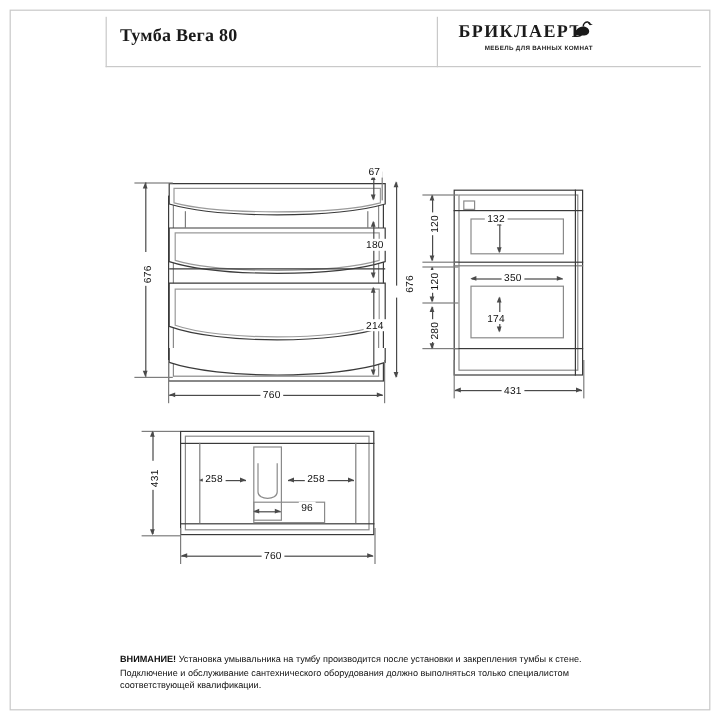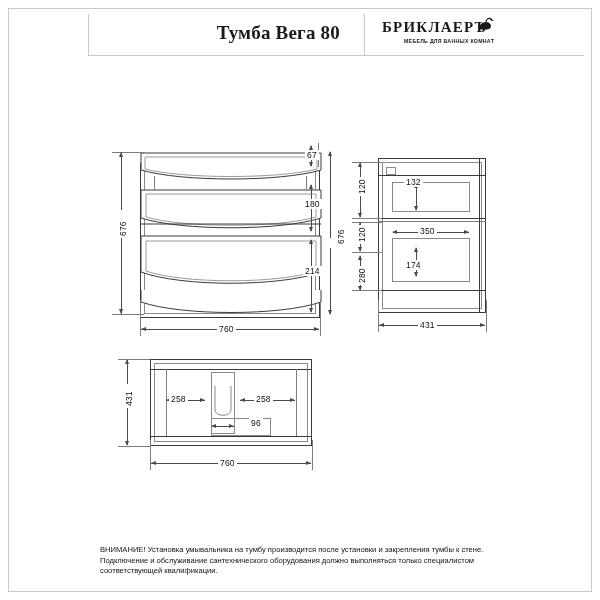--- a/index.html
+++ b/index.html
@@ -3,21 +3,21 @@
 <meta charset="utf-8">
 <style>
   html,body{margin:0;padding:0;background:#ffffff;}
   body{width:600px;height:600px;font-family:"Liberation Sans",sans-serif;color:#1a1a1a;overflow:hidden;}
   .page{position:relative;width:600px;height:600px;}
   .frame{position:absolute;left:8px;top:8px;width:584px;height:584px;border:1px solid #c9c9c9;box-sizing:border-box;}
 
   
   .header{position:absolute;left:88px;top:14px;width:496px;height:42px;border-bottom:1px solid #c9c9c9;box-sizing:border-box;}
   .hdr-vline{position:absolute;left:88px;top:14px;width:1px;height:42px;background:#c9c9c9;}
-  .title{position:absolute;left:100px;top:22px;width:240px;text-align:right;font-size:19px;font-weight:bold;font-family:"Liberation Serif",serif;letter-spacing:.2px;}
+  .title{position:absolute;left:100px;top:22px;width:240px;text-align:left;font-size:15px;font-weight:bold;font-family:"Liberation Serif",serif;letter-spacing:.2px;}
   .brandbox{position:absolute;left:364px;top:14px;width:220px;height:42px;border-left:1px solid #c9c9c9;box-sizing:border-box;}
   .brand-name{position:absolute;left:382px;top:19px;font-size:15px;font-weight:bold;font-family:"Liberation Serif",serif;letter-spacing:1.2px;}
   .brand-sub{position:absolute;left:404px;top:38px;font-size:5.2px;font-weight:bold;letter-spacing:.3px;color:#222;}
   .brand-mark{position:absolute;left:477px;top:17px;width:18px;height:15px;}
 
   
   .ln{position:absolute;background:#3a3a3a;}
   .h{height:1px;}
   .v{width:1px;}
   .thin{background:#7d7d7d;}
@@ -29,21 +29,21 @@
 
   
   .ar{position:absolute;width:0;height:0;}
   .ar-l{border-top:2.5px solid transparent;border-bottom:2.5px solid transparent;border-right:5px solid #4a4a4a;}
   .ar-r{border-top:2.5px solid transparent;border-bottom:2.5px solid transparent;border-left:5px solid #4a4a4a;}
   .ar-u{border-left:2.5px solid transparent;border-right:2.5px solid transparent;border-bottom:5px solid #4a4a4a;}
   .ar-d{border-left:2.5px solid transparent;border-right:2.5px solid transparent;border-top:5px solid #4a4a4a;}
 
   
   .note{position:absolute;left:100px;top:545px;width:400px;font-size:7.6px;line-height:10.5px;color:#111;}
-  .note b{font-weight:normal;}
+  .note b{font-weight:bold;}
   svg{display:block;overflow:visible;}
 </style>
 </head>
 <body>
 
 <div class="page">
   <div class="frame"></div>
 
   <div class="header"></div>
   <div class="hdr-vline"></div>
@@ -85,21 +85,21 @@
       <path d="M1 2 L1 14 C42 28, 140 28, 181 14 L181 2" fill="#ffffff" stroke="#3a3a3a" stroke-width="1"></path>
     </svg>
 
     <div class="ln v" style="left:306px;top:176px;height:14px;background:#7d7d7d;"></div>
     <div class="ln v" style="left:154px;top:176px;height:14px;background:#7d7d7d;"></div>
 
     <div class="ln v thin" style="left:318px;top:143px;height:24px;"></div>
     <div class="ln v dim" style="left:311px;top:146px;height:20px;"></div>
     <div class="ar ar-u" style="left:308.5px;top:145px;"></div>
     <div class="ar ar-d" style="left:308.5px;top:162px;"></div>
-    <div class="dimtxt" style="left:305px;top:138px;margin-top:12px;">67</div>
+    <div class="dimtxt" style="left:305px;top:138px;">67</div>
 
     <div class="ln v dim" style="left:311px;top:185px;height:46px;"></div>
     <div class="ar ar-u" style="left:308.5px;top:184px;"></div>
     <div class="ar ar-d" style="left:308.5px;top:227px;"></div>
     <div class="dimtxt" style="left:303px;top:199px;">180</div>
 
     <div class="ln v dim" style="left:311px;top:240px;height:72px;"></div>
     <div class="ar ar-u" style="left:308.5px;top:239px;"></div>
     <div class="ar ar-d" style="left:308.5px;top:308px;"></div>
     <div class="dimtxt" style="left:303px;top:266px;">214</div>

